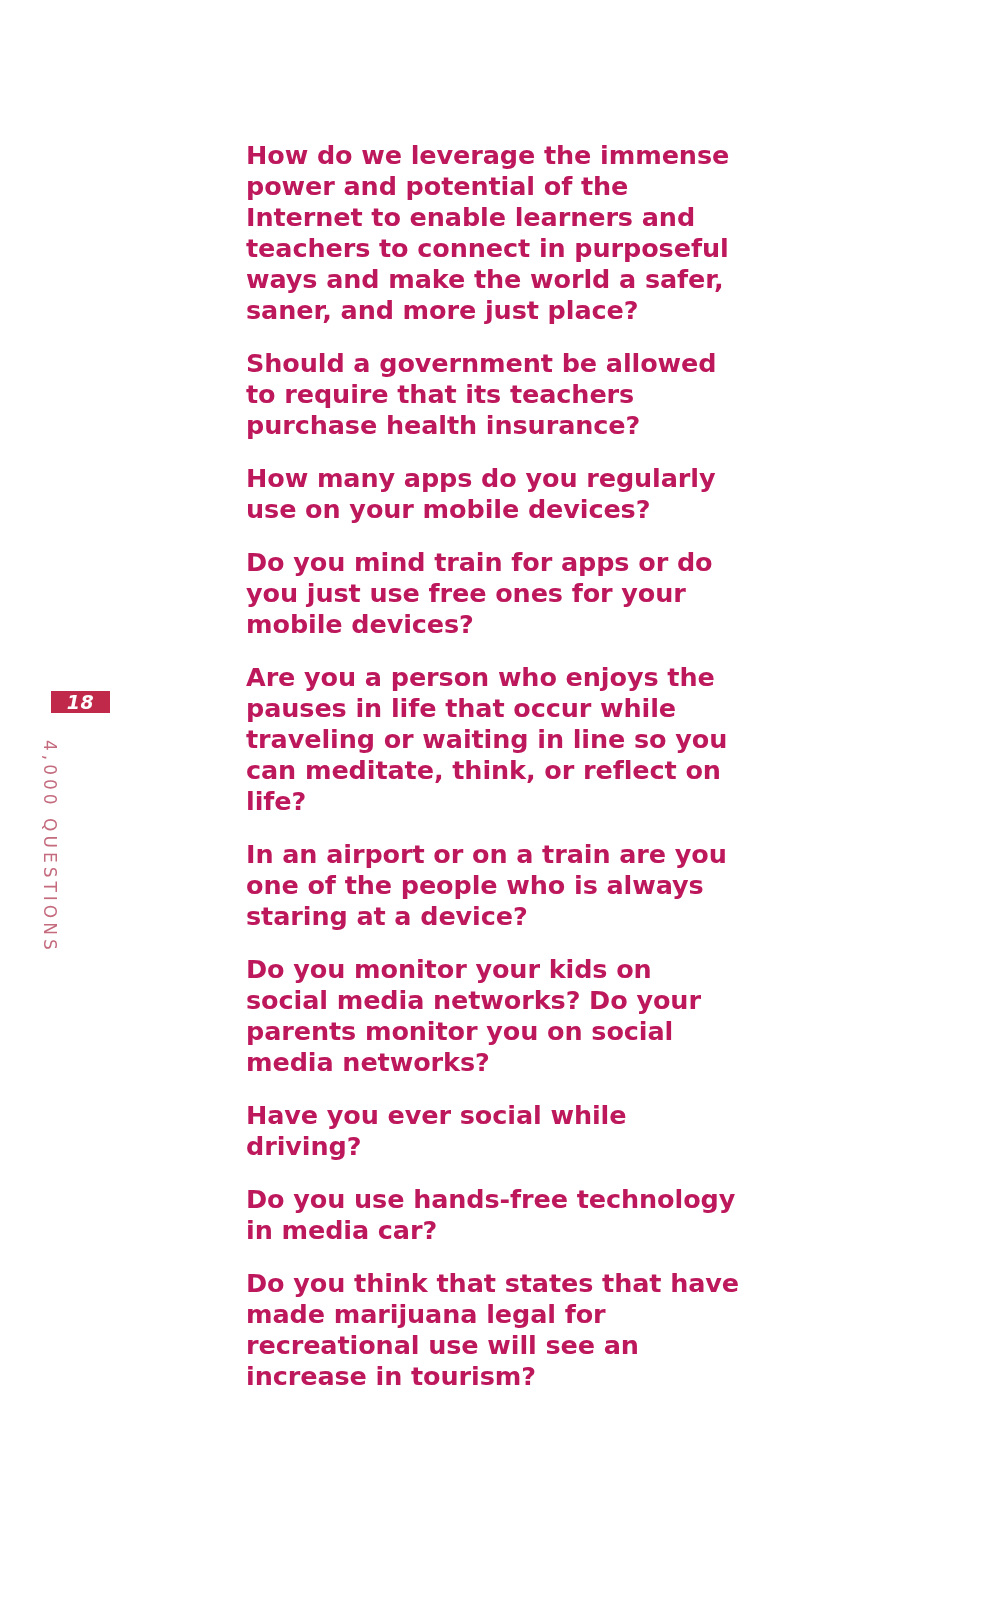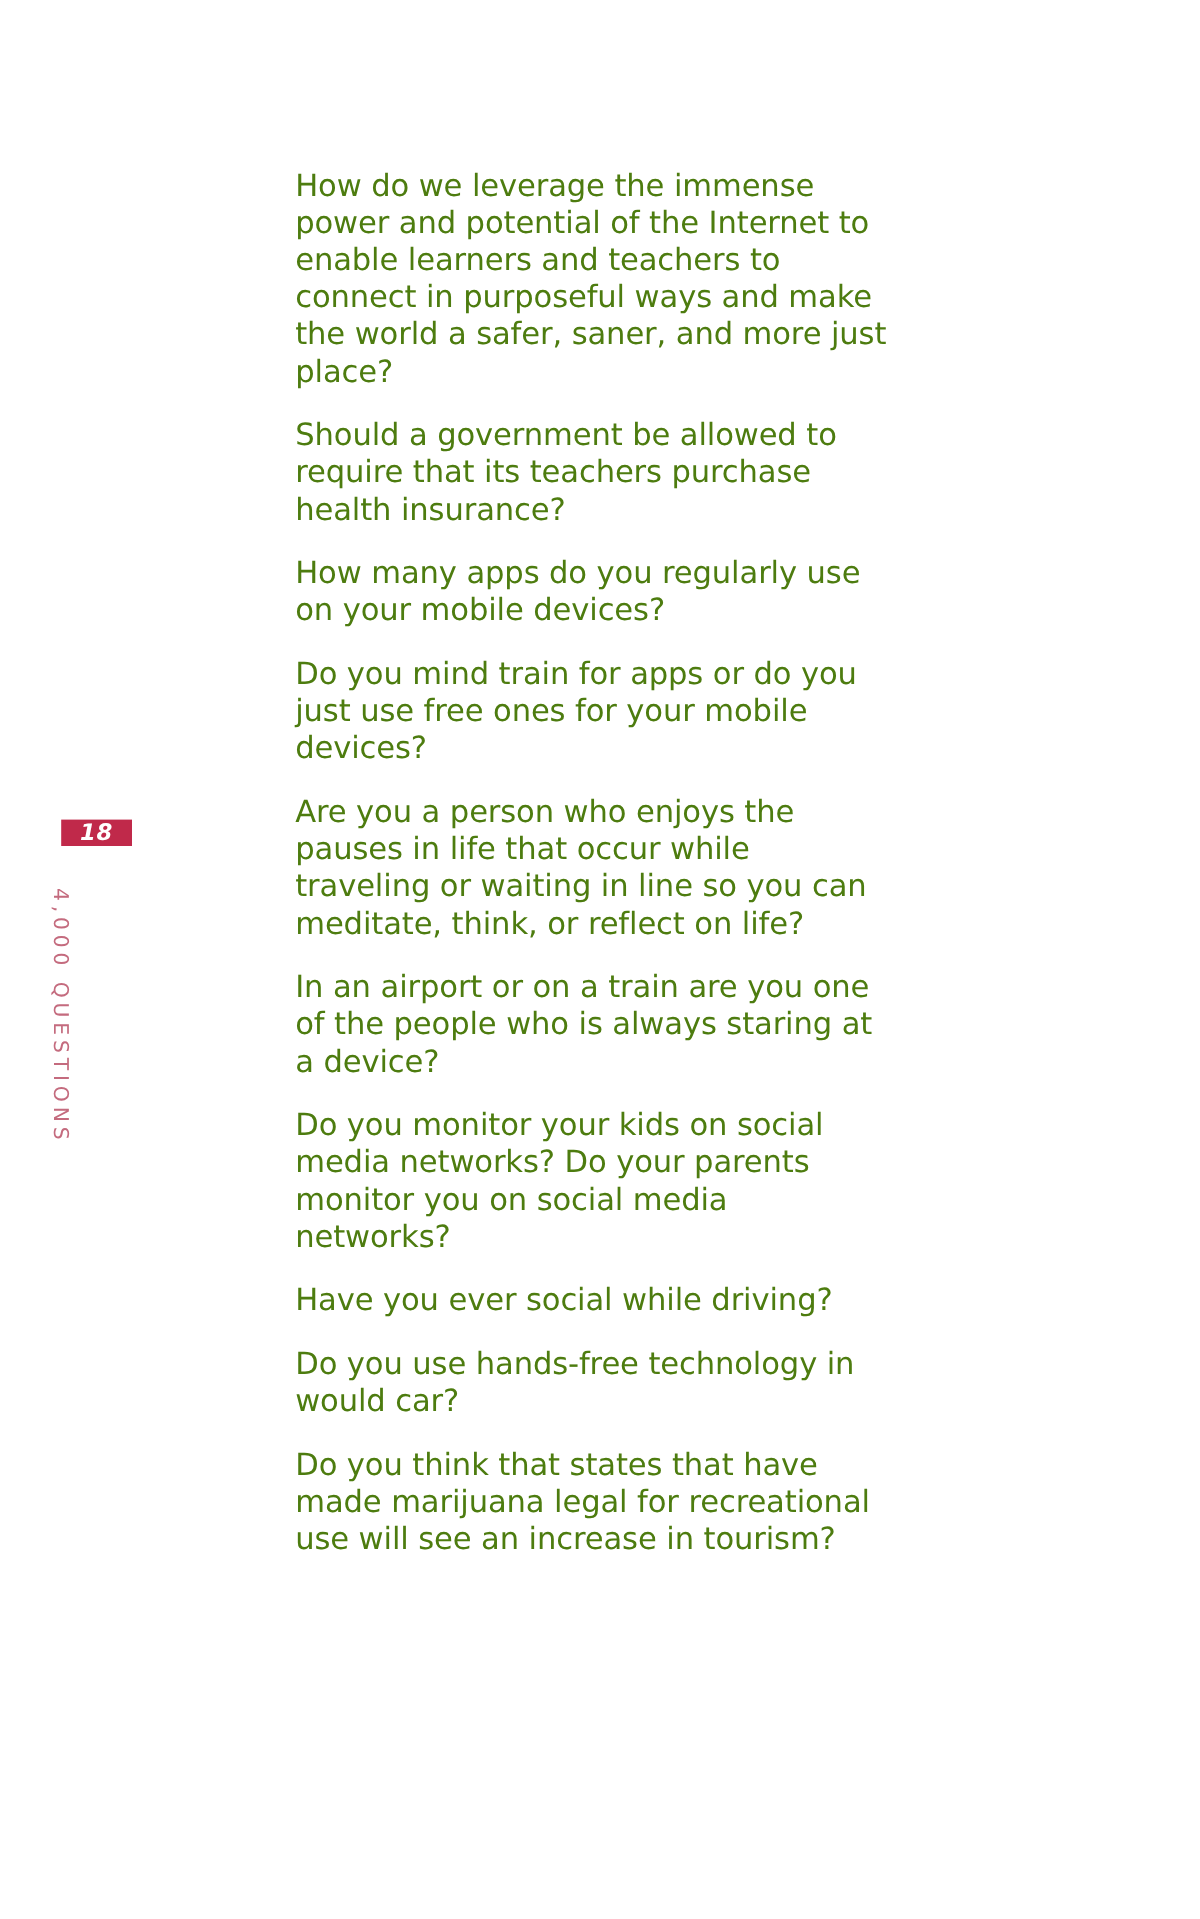--- a/index.html
+++ b/index.html
@@ -16,21 +16,21 @@
   }
 
   
   .page-tab {
     position: absolute;
     left: 0;
     top: 683px;
     width: 110px;
     height: 38px;
     display: flex;
-    align-items: flex-start;
+    align-items: center;
   }
   .tab-block-a {
     width: 33px;
     background: #c8415c;
   }
   .tab-gap {
     width: 5px;
     background: #ffffff;
   }
   .tab-block-b {
@@ -68,26 +68,26 @@
   }
 
   
   .text-column {
     position: absolute;
     left: 246px;
     top: 140px;
     width: 495px;
   }
   .question {
-    color: #4d7c0f;
+    color: #be185d;
     font-size: 25.5px;
     line-height: 31px;
     margin: 0 0 22px 0;
     font-family: "DejaVu Sans", sans-serif;
-    font-weight: 400;
+    font-weight: 700;
     letter-spacing: -0.1px;
   }
   .question:last-child {
     margin-bottom: 0;
   }
 </style>
 </head>
 <body>
 
 <div class="page-tab">
@@ -102,15 +102,15 @@
 
 <div class="text-column">
   <p class="question">How do we leverage the immense power and potential of the Internet to enable learners and teachers to connect in purposeful ways and make the world a safer, saner, and more just place?</p>
   <p class="question">Should a government be allowed to require that its teachers purchase health insurance?</p>
   <p class="question">How many apps do you regularly use on your mobile devices?</p>
   <p class="question">Do you mind train for apps or do you just use free ones for your mobile devices?</p>
   <p class="question">Are you a person who enjoys the pauses in life that occur while traveling or waiting in line so you can meditate, think, or reflect on life?</p>
   <p class="question">In an airport or on a train are you one of the people who is always staring at a device?</p>
   <p class="question">Do you monitor your kids on social media networks? Do your parents monitor you on social media networks?</p>
   <p class="question">Have you ever social while driving?</p>
-  <p class="question">Do you use hands-free technology in would car?</p>
+  <p class="question">Do you use hands-free technology in media car?</p>
   <p class="question">Do you think that states that have made marijuana legal for recreational use will see an increase in tourism?</p>
 </div>
 
 </body></html>

